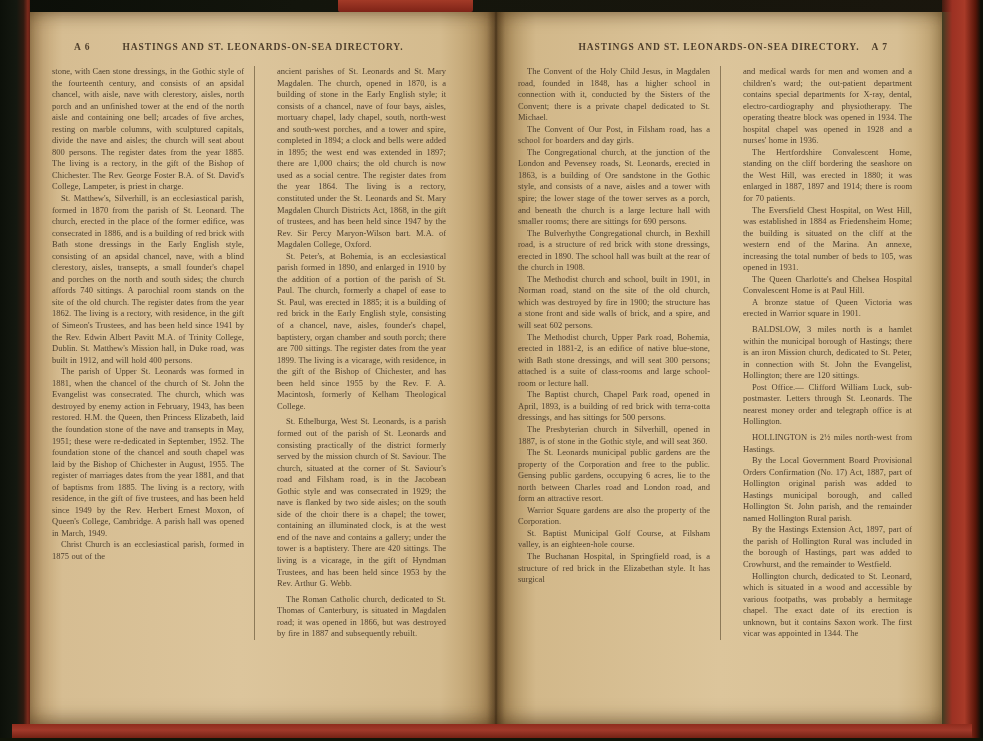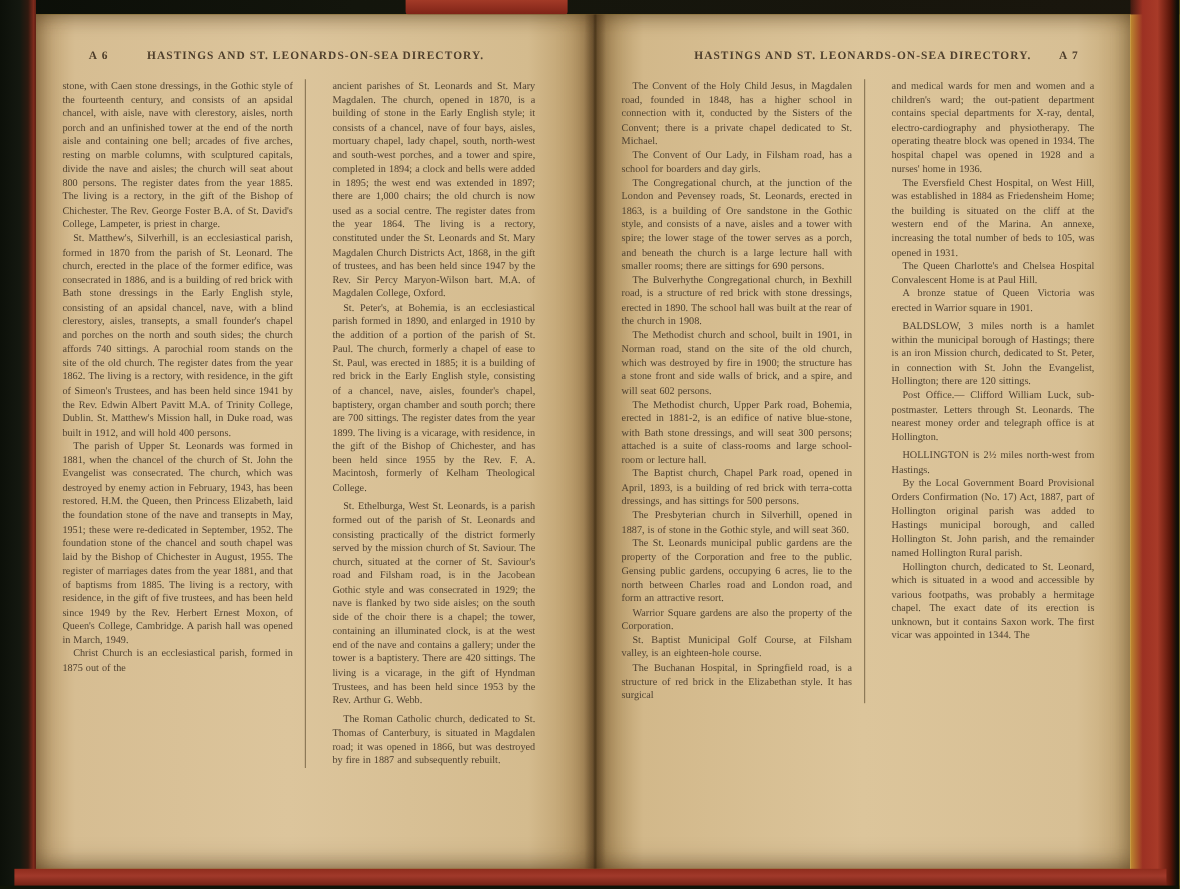--- a/index.html
+++ b/index.html
@@ -1,17 +1,17 @@
 <!DOCTYPE html>
 <html><head>
 <meta charset="utf-8">
 <style>
   html,body{margin:0;padding:0;background:#0d0f09;}
   .stage{position:relative;width:983px;height:741px;overflow:hidden;
-         background:#fde047;font-family:"Liberation Serif","DejaVu Serif",serif;}
+         background:#14532d;font-family:"Liberation Serif","DejaVu Serif",serif;}
   
   .cover-top{position:absolute;left:0;top:0;width:983px;height:12px;
              background:linear-gradient(90deg,#0b0e08 0%,#13150c 30%,#1a160d 100%);}
   .cover-top-red{position:absolute;left:338px;top:0;width:135px;height:12px;
              background:linear-gradient(180deg,#a33a27,#7e2317);border-radius:0 0 2px 2px;}
   .cover-left{position:absolute;left:0;top:0;width:30px;height:741px;
              background:linear-gradient(90deg,#0c1009 0%,#141810 55%,#2f1a10 78%,#7e2a1c 93%,#5f2013 100%);}
   .cover-right{position:absolute;left:942px;top:0;width:41px;height:741px;
              background:linear-gradient(90deg,#71221474 0%,#9c3123 25%,#a83a28 55%,#561509 82%,#0e0f08 95%);}
   .cover-bottom{position:absolute;left:12px;top:724px;width:960px;height:15px;
@@ -32,21 +32,21 @@
                  inset -12px 0 20px -10px rgba(80,55,25,.5),
                  inset 0 12px 18px -12px rgba(80,55,25,.5),
                  inset 0 -14px 20px -12px rgba(80,55,25,.55);}
   .spine{position:absolute;left:487px;top:12px;width:18px;height:712px;pointer-events:none;
       background:linear-gradient(90deg,rgba(60,40,18,0) 0%,rgba(55,36,15,.35) 40%,rgba(38,24,9,.6) 50%,rgba(55,36,15,.35) 60%,rgba(60,40,18,0) 100%);}
   
   .page-header{position:relative;height:18px;margin:0 30px 6px 30px;
       font-size:9.5px;font-weight:bold;letter-spacing:.9px;color:#4e3e2b;
       text-align:center;white-space:nowrap;}
   .pg-num{position:absolute;top:0;font-weight:bold;letter-spacing:1px;}
-  .pg-num-left{left:14px;} .pg-num-right{right:13px;}
+  .pg-num-left{left:14px;} .pg-num-right{right:24px;}
   
   .cols{display:flex;justify-content:flex-start;padding:0 22px;}
   .col{width:192px;box-sizing:border-box;}
   .col + .col{border-left:1px solid #8d7a58;padding-left:22px;margin-left:10px;}
   .col p.para{margin:0;font-size:8.5px;line-height:11.55px;text-align:justify;
       color:#4e4030;text-indent:9px;word-spacing:.4px;}
   .col p.para.noindent{text-indent:0;}
   .col p.para.gap{margin-top:4px;}
 </style>
 </head>
@@ -80,41 +80,43 @@
   </div>
 
   <div class="page page-right">
     <div class="page-header">
       <span>HASTINGS AND ST. LEONARDS-ON-SEA DIRECTORY.</span>
       <span class="pg-num pg-num-right">A 7</span>
     </div>
     <div class="cols">
       <div class="col">
           <p class="para">The Convent of the Holy Child Jesus, in Magdalen road, founded in 1848, has a higher school in connection with it, conducted by the Sisters of the Convent; there is a private chapel dedicated to St. Michael.</p>
-          <p class="para">The Convent of Our Lady, in Filsham road, has a school for boarders and day girls.</p>
+          <p class="para">The Convent of Our Post, in Filsham road, has a school for boarders and day girls.</p>
           <p class="para">The Congregational church, at the junction of the London and Pevensey roads, St. Leonards, erected in 1863, is a building of Ore sandstone in the Gothic style, and consists of a nave, aisles and a tower with spire; the lower stage of the tower serves as a porch, and beneath the church is a large lecture hall with smaller rooms; there are sittings for 690 persons.</p>
           <p class="para">The Bulverhythe Congregational church, in Bexhill road, is a structure of red brick with stone dressings, erected in 1890. The school hall was built at the rear of the church in 1908.</p>
           <p class="para">The Methodist church and school, built in 1901, in Norman road, stand on the site of the old church, which was destroyed by fire in 1900; the structure has a stone front and side walls of brick, and a spire, and will seat 602 persons.</p>
           <p class="para">The Methodist church, Upper Park road, Bohemia, erected in 1881-2, is an edifice of native blue-stone, with Bath stone dressings, and will seat 300 persons; attached is a suite of class-rooms and large school-room or lecture hall.</p>
           <p class="para">The Baptist church, Chapel Park road, opened in April, 1893, is a building of red brick with terra-cotta dressings, and has sittings for 500 persons.</p>
           <p class="para">The Presbyterian church in Silverhill, opened in 1887, is of stone in the Gothic style, and will seat 360.</p>
           <p class="para">The St. Leonards municipal public gardens are the property of the Corporation and free to the public. Gensing public gardens, occupying 6 acres, lie to the north between Charles road and London road, and form an attractive resort.</p>
           <p class="para">Warrior Square gardens are also the property of the Corporation.</p>
           <p class="para">St. Baptist Municipal Golf Course, at Filsham valley, is an eighteen-hole course.</p>
           <p class="para">The Buchanan Hospital, in Springfield road, is a structure of red brick in the Elizabethan style. It has surgical</p>
         </div>
       <div class="col">
           <p class="para noindent">and medical wards for men and women and a children's ward; the out-patient department contains special departments for X-ray, dental, electro-cardiography and physiotherapy. The operating theatre block was opened in 1934. The hospital chapel was opened in 1928 and a nurses' home in 1936.</p>
+          <p class="para">The Hertfordshire Convalescent Home, standing on the cliff bordering the seashore on the West Hill, was erected in 1880; it was enlarged in 1887, 1897 and 1914; there is room for 70 patients.</p>
           <p class="para">The Eversfield Chest Hospital, on West Hill, was established in 1884 as Friedensheim Home; the building is situated on the cliff at the western end of the Marina. An annexe, increasing the total number of beds to 105, was opened in 1931.</p>
           <p class="para">The Queen Charlotte's and Chelsea Hospital Convalescent Home is at Paul Hill.</p>
           <p class="para">A bronze statue of Queen Victoria was erected in Warrior square in 1901.</p>
           <p class="para gap">BALDSLOW, 3 miles north is a hamlet within the municipal borough of Hastings; there is an iron Mission church, dedicated to St. Peter, in connection with St. John the Evangelist, Hollington; there are 120 sittings.</p>
           <p class="para">Post Office.— Clifford William Luck, sub-postmaster. Letters through St. Leonards. The nearest money order and telegraph office is at Hollington.</p>
           <p class="para gap">HOLLINGTON is 2½ miles north-west from Hastings.</p>
           <p class="para">By the Local Government Board Provisional Orders Confirmation (No. 17) Act, 1887, part of Hollington original parish was added to Hastings municipal borough, and called Hollington St. John parish, and the remainder named Hollington Rural parish.</p>
+          <p class="para">By the Hastings Extension Act, 1897, part of the parish of Hollington Rural was included in the borough of Hastings, part was added to Crowhurst, and the remainder to Westfield.</p>
           <p class="para">Hollington church, dedicated to St. Leonard, which is situated in a wood and accessible by various footpaths, was probably a hermitage chapel. The exact date of its erection is unknown, but it contains Saxon work. The first vicar was appointed in 1344. The</p>
         </div>
     </div>
   </div>
 
   <div class="spine"></div>
   <div class="cover-right"></div>
   <div class="cover-bottom"></div>
   <div class="cover-bottom-dark"></div>
 

